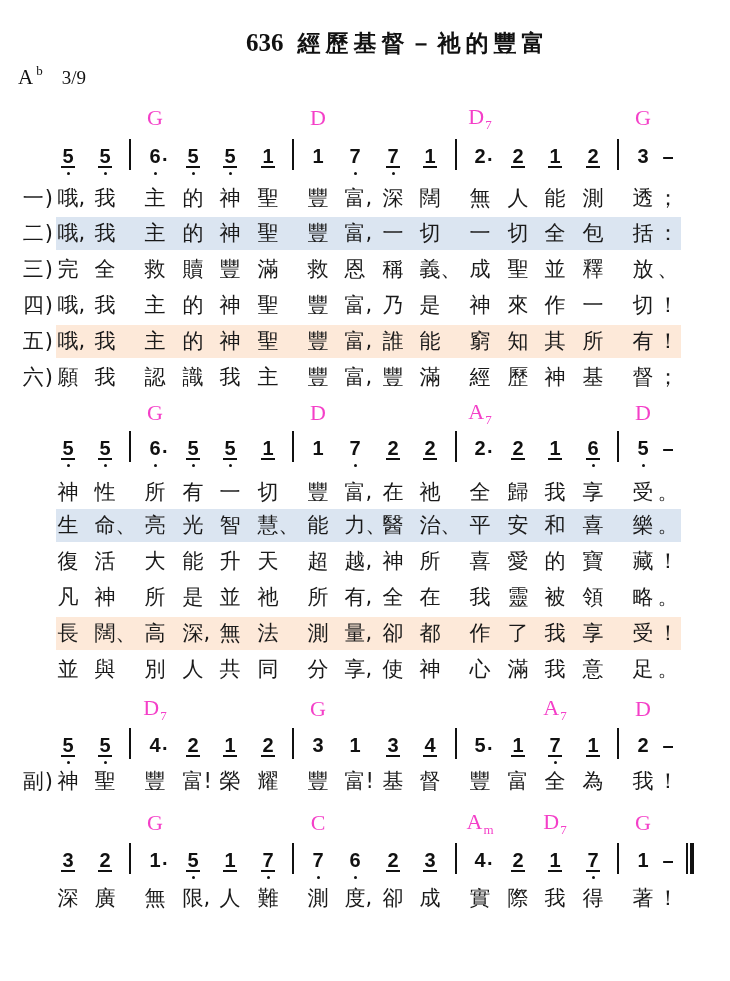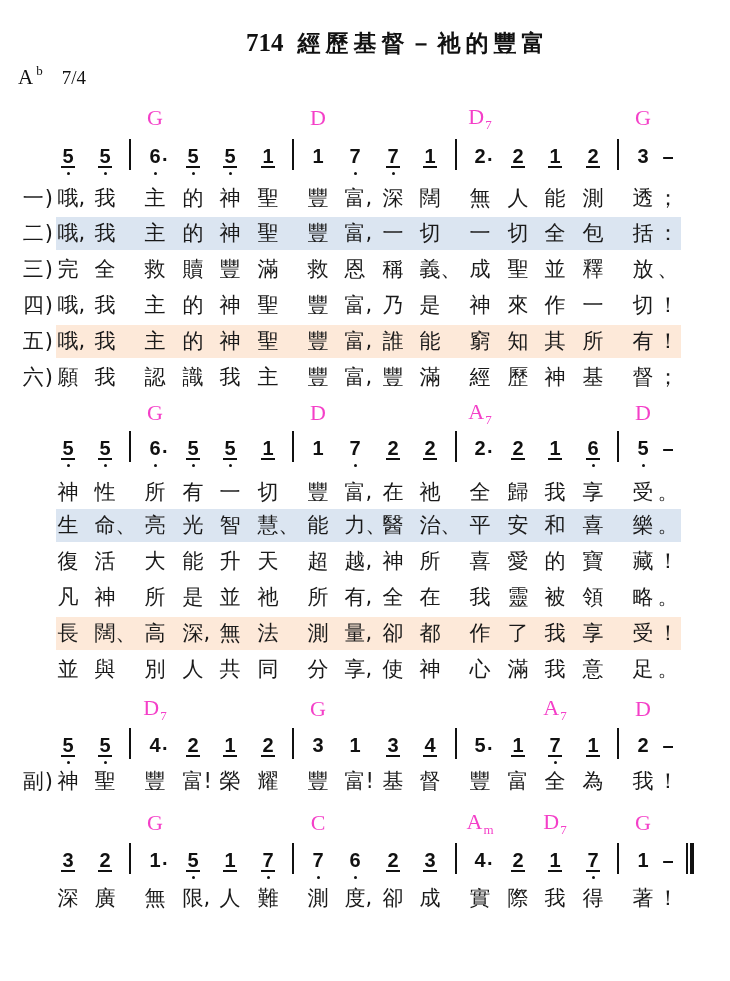--- a/index.html
+++ b/index.html
@@ -22,25 +22,25 @@
 .ldot{position:absolute;left:-1.5px;top:16px;width:3px;height:3px;border-radius:50%;background:var(--ink);}
 .bar{position:absolute;width:2px;height:31px;background:var(--ink);}
 .bar.thick{width:4px;}
 .label,.syl{position:absolute;font-size:21px;line-height:24px;white-space:nowrap;color:#1a1a1a;}
 .label{right:676px;letter-spacing:1px;}
 </style>
 </head>
 <body>
 
 <div class="title">
-  <span class="num">714</span><span class="ttl">經歷基督－祂的豐富</span>
+  <span class="num">636</span><span class="ttl">經歷基督－祂的豐富</span>
 </div>
 
 <div class="key">
-  <span>A</span><span class="acc">b</span><span class="ts">7/4</span>
+  <span>A</span><span class="acc">b</span><span class="ts">3/9</span>
 </div>
 
 <div id="score">
     <div class="system">
       <div class="band" style="top: 216.5px; background: rgb(219, 229, 241);"></div>
       <div class="band" style="top: 324.5px; background: rgb(253, 233, 217);"></div>
       <div class="chord" style="left: 155px; top: 118px;"><span class="r">G</span></div>
       <div class="chord" style="left: 318px; top: 118px;"><span class="r">D</span></div>
       <div class="chord" style="left: 480px; top: 118px;"><span class="r">D</span><span class="q">7</span></div>
       <div class="chord" style="left: 643px; top: 118px;"><span class="r">G</span></div>

